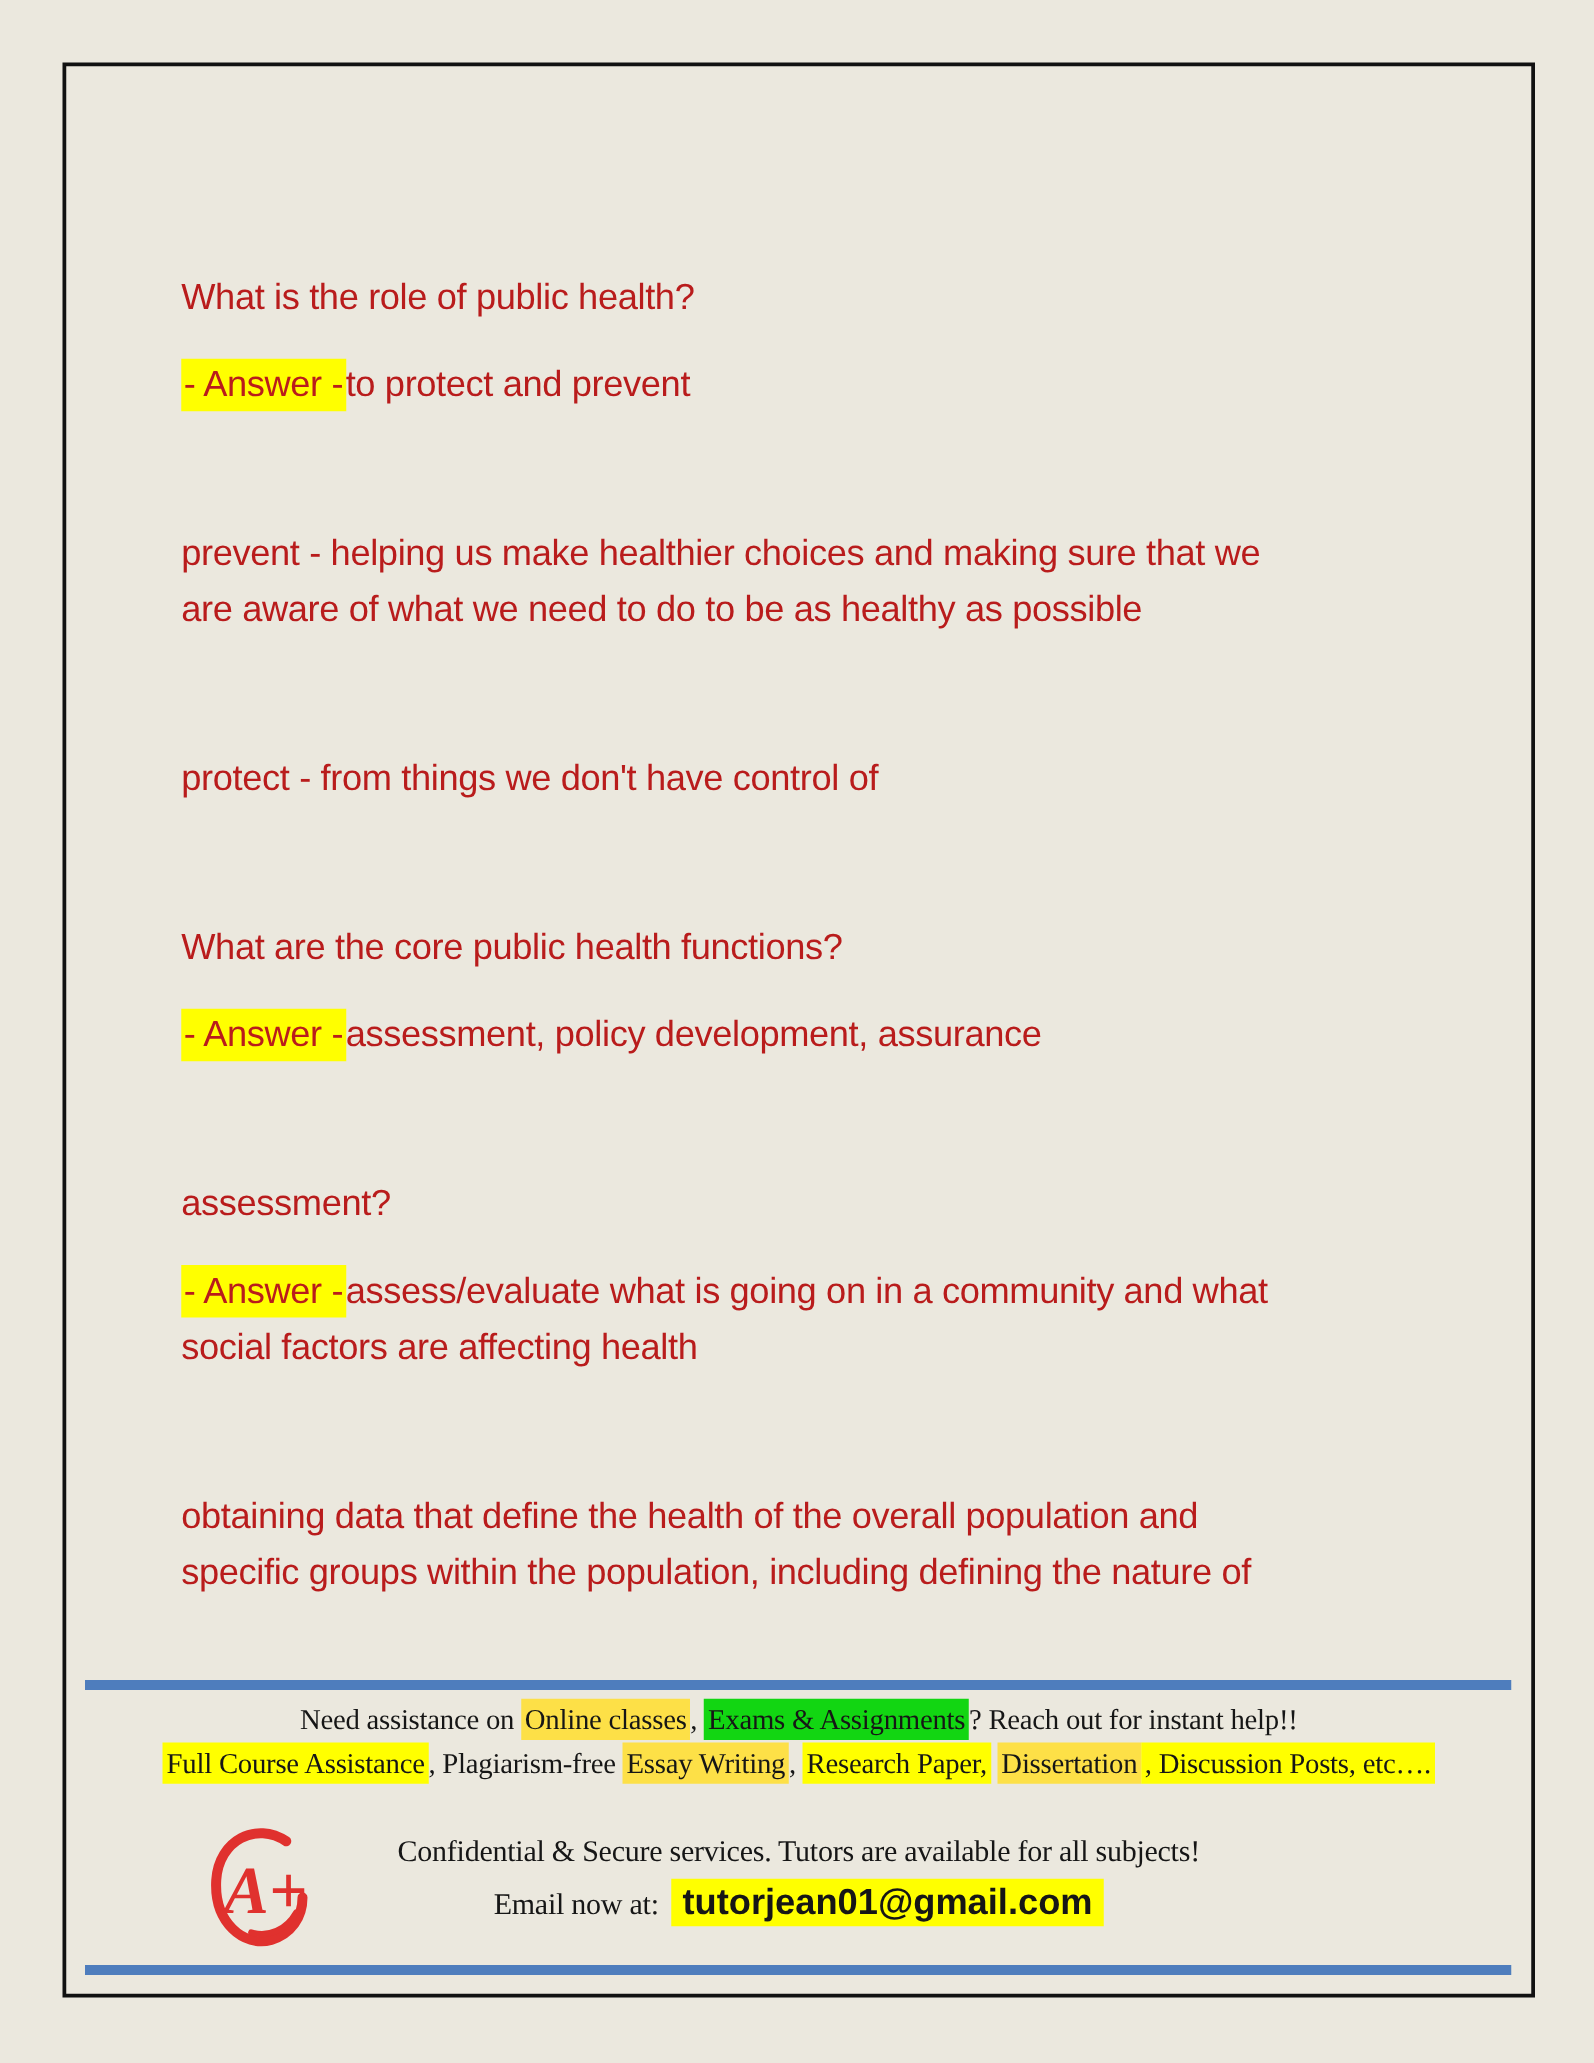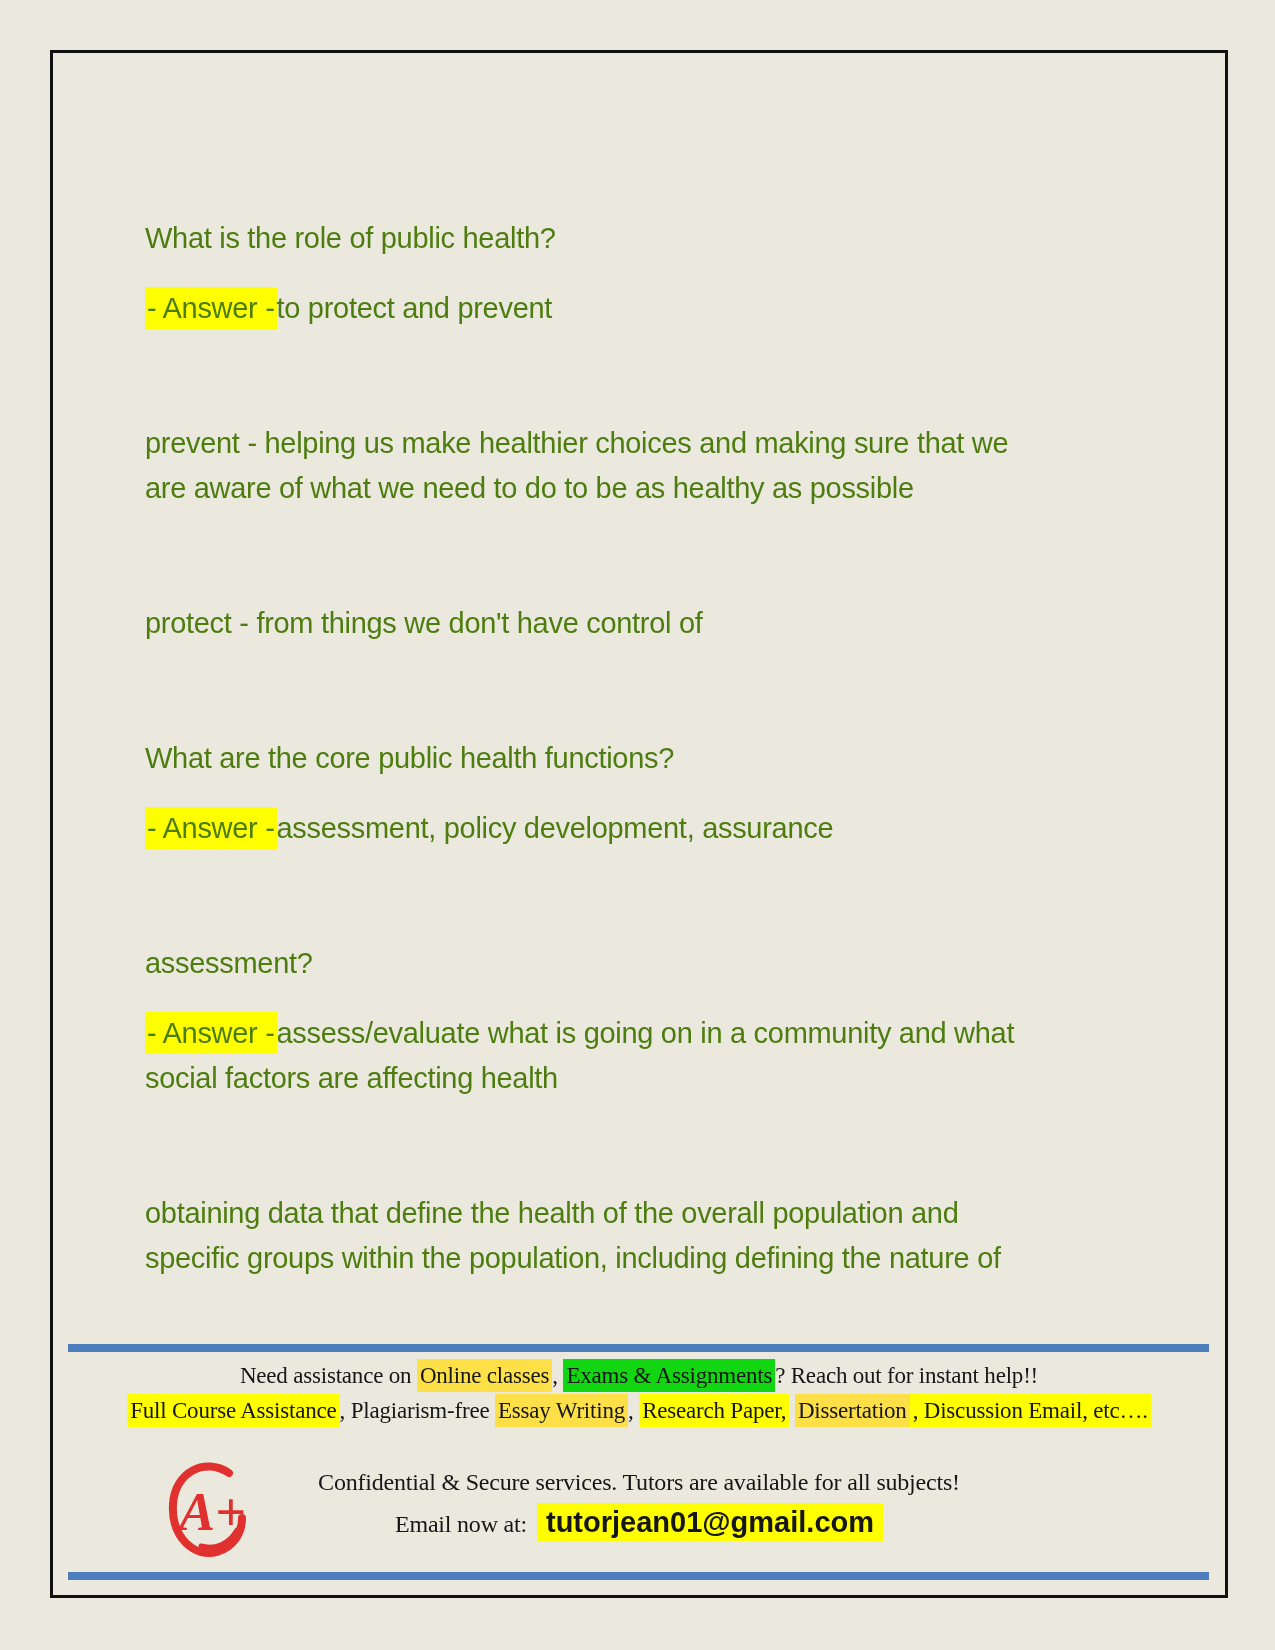--- a/index.html
+++ b/index.html
@@ -12,21 +12,21 @@
   }
   .page-border{
     position:absolute;left:50px;top:50px;
     width:1172px;height:1542px;
     border:3px solid #111;
     background:#ebe8de;
   }
   
   .doc-body{
     position:absolute;left:92px;top:163px;width:1050px;
-    color:#4d7c0f;font-size:29px;line-height:45px;letter-spacing:-0.3px;
+    color:#b91c1c;font-size:29px;line-height:45px;letter-spacing:-0.3px;
   }
   .block{margin-top:90px;}
   .block:first-child{margin-top:0;}
   .block.answer{margin-top:25px;}
   .block.gap-large{}
   .line{white-space:nowrap;}
   .hl{padding:5px 2px;text-align:right;}
   .hl-yellow{background:#ffff00;}
   .hl-cyan{background:#fde047;}
   .hl-green{background:#12d612;margin-top:44px;}
@@ -88,21 +88,21 @@
       </div>
       <div class="block paragraph gap-large">
         <div class="line"><span>obtaining data that define the health of the overall population and</span></div>
         <div class="line"><span>specific groups within the population, including defining the nature of</span></div>
       </div>
     </main>
 
   <div class="rule rule-top"></div>
 
   <div class="footer-line f-line1"><span>Need assistance on </span><span class="hl hl-cyan">Online classes</span><span>, </span><span class="hl hl-green">Exams &amp; Assignments</span><span>? Reach out for instant help!!</span></div>
-  <div class="footer-line f-line2"><span class="hl hl-yellow">Full Course Assistance</span><span>, Plagiarism-free </span><span class="hl hl-cyan">Essay Writing</span><span>, </span><span class="hl hl-yellow">Research Paper,</span><span> </span><span class="hl hl-cyan">Dissertation</span><span class="hl hl-yellow">, Discussion Email, etc….</span></div>
+  <div class="footer-line f-line2"><span class="hl hl-yellow">Full Course Assistance</span><span>, Plagiarism-free </span><span class="hl hl-cyan">Essay Writing</span><span>, </span><span class="hl hl-yellow">Research Paper,</span><span> </span><span class="hl hl-cyan">Dissertation</span><span class="hl hl-yellow">, Discussion Posts, etc….</span></div>
 
   <div class="logo">
     <svg width="84" height="100" viewBox="0 0 84 100">
       <g fill="none" stroke="#e0312e" stroke-linecap="round">
         <path d="M64 13 C 40 -3 10 12 8 44 C 6 78 30 98 52 92 C 68 87 77 74 77 58" stroke-width="8"></path>
         <path d="M72 70 C 64 84 50 90 36 86" stroke-width="5"></path>
       </g>
       <text x="14" y="70" font-family="Liberation Serif, serif" font-style="italic" font-weight="bold" font-size="54" fill="#e0312e">A+</text>
     </svg>
   </div>

